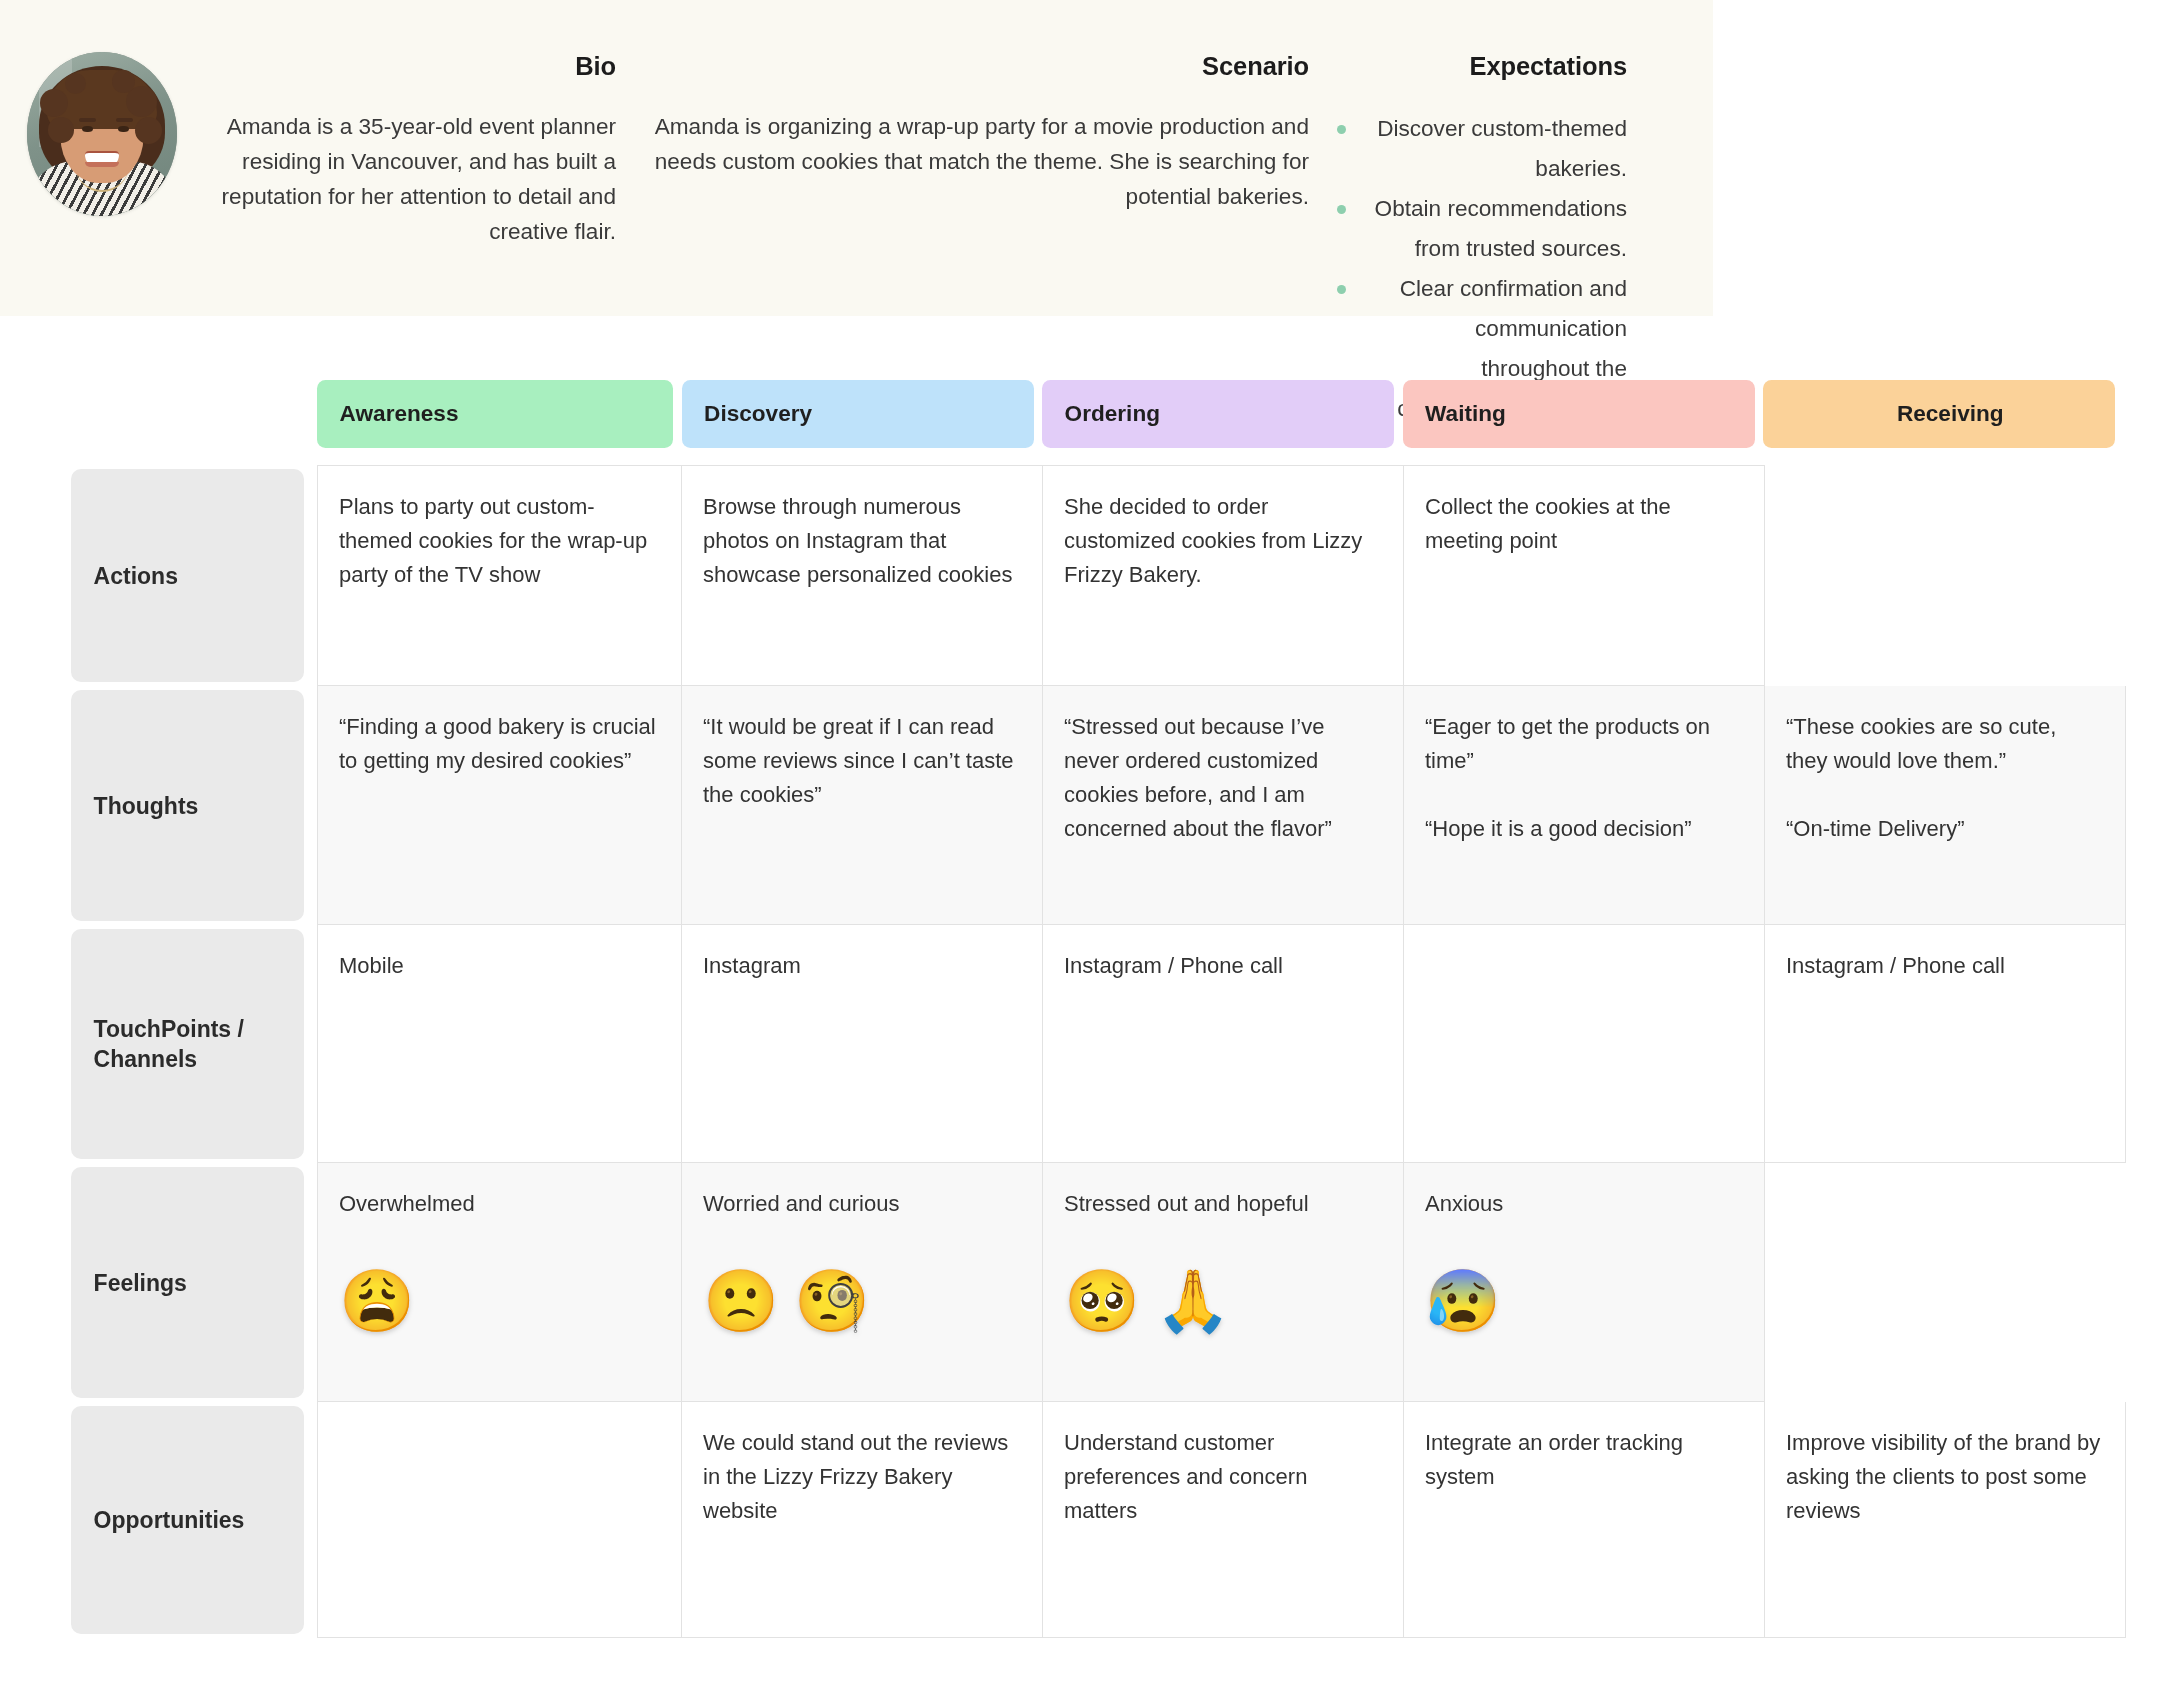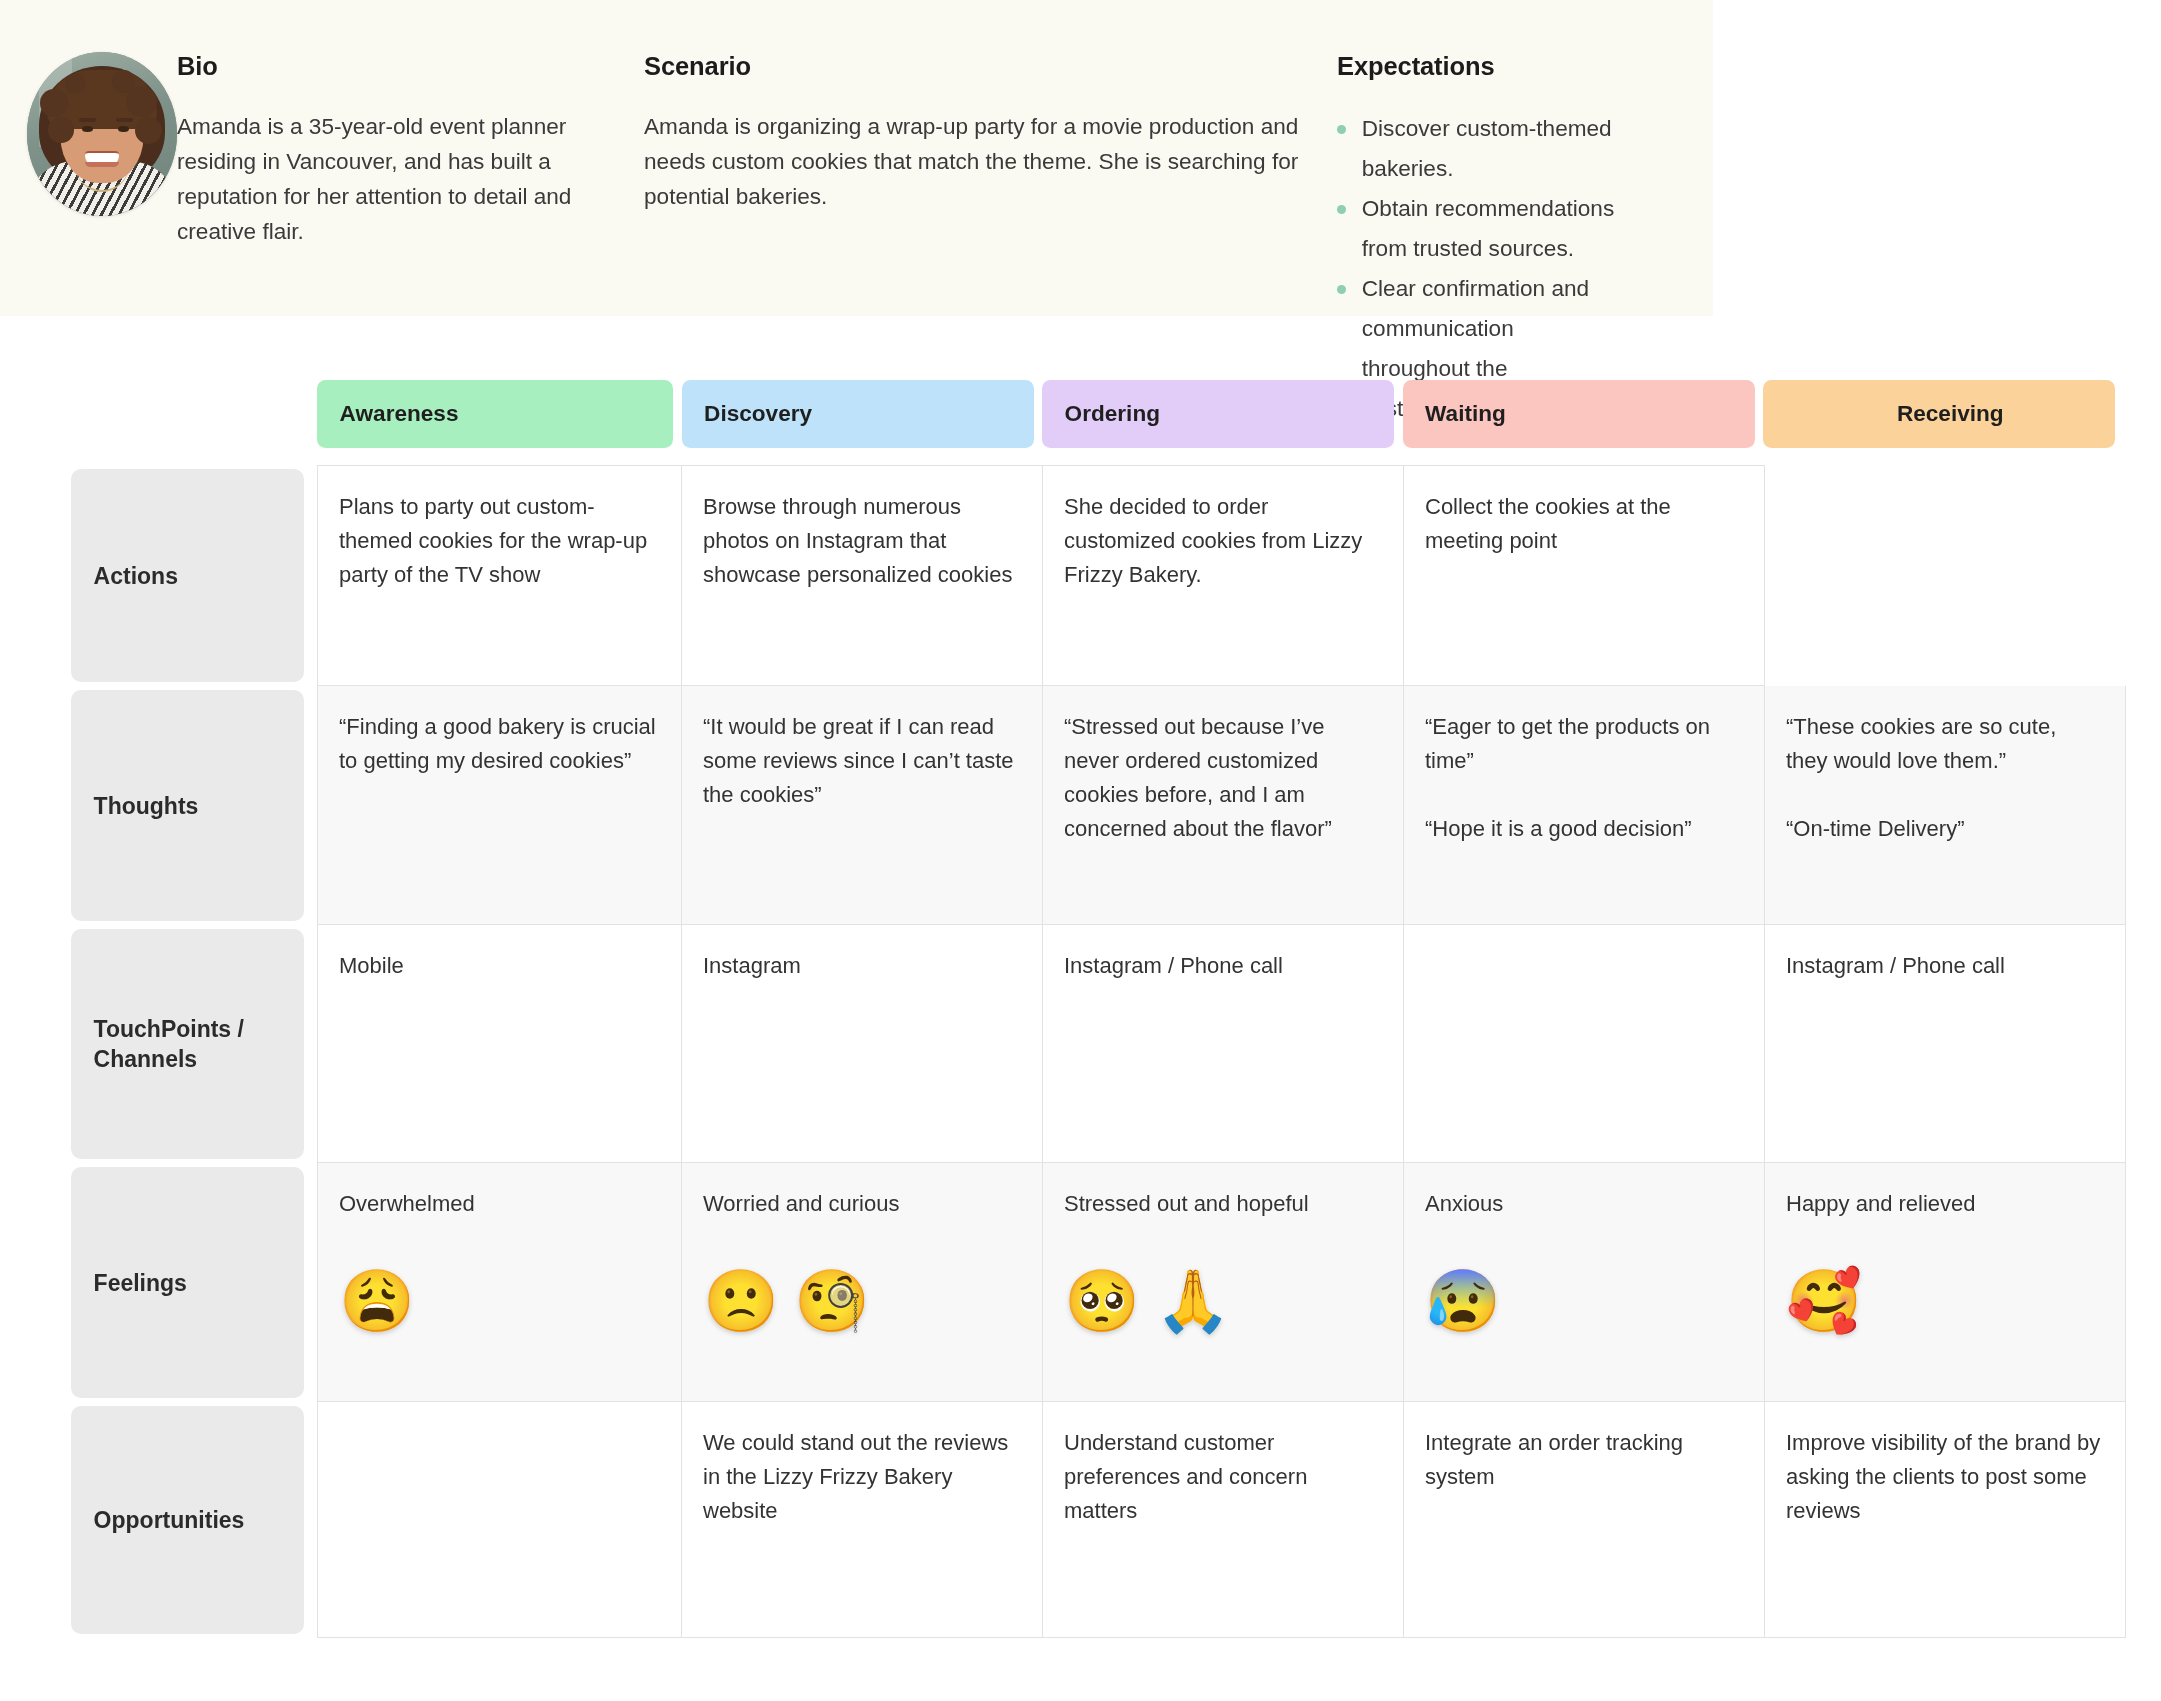--- a/index.html
+++ b/index.html
@@ -14,20 +14,21 @@
   }
 
   
   .persona-band {
     width: 1713px;
     height: 316px;
     background: #faf9f2;
     display: flex;
     align-items: flex-start;
     padding: 52px 16px 0 0;
+    text-align: right;
   }
 
   .avatar-wrap {
     width: 177px;
     display: flex;
     justify-content: center;
     flex: 0 0 177px;
     padding-left: 27px;
   }
   .avatar {
@@ -428,26 +429,20 @@
               <span class="e">🥺</span>
               <span class="e">🙏</span>
             </div>
           </div>
           <div class="cell col-3">
             <p>Anxious</p>
             <div class="emoji-row">
               <span class="e">😰</span>
             </div>
           </div>
-          <div class="cell col-4">
-            <p>Happy and relieved</p>
-            <div class="emoji-row">
-              <span class="e">🥰</span>
-            </div>
-          </div>
         </div>
       </div>
       <div class="jrow r-opps white">
         <div class="jrow-label">
           <div class="chip">Opportunities</div>
         </div>
         <div class="jrow-cells">
           <div class="cell col-0"></div>
           <div class="cell col-1">
             <p>We could stand out the reviews in the Lizzy Frizzy Bakery website</p>

